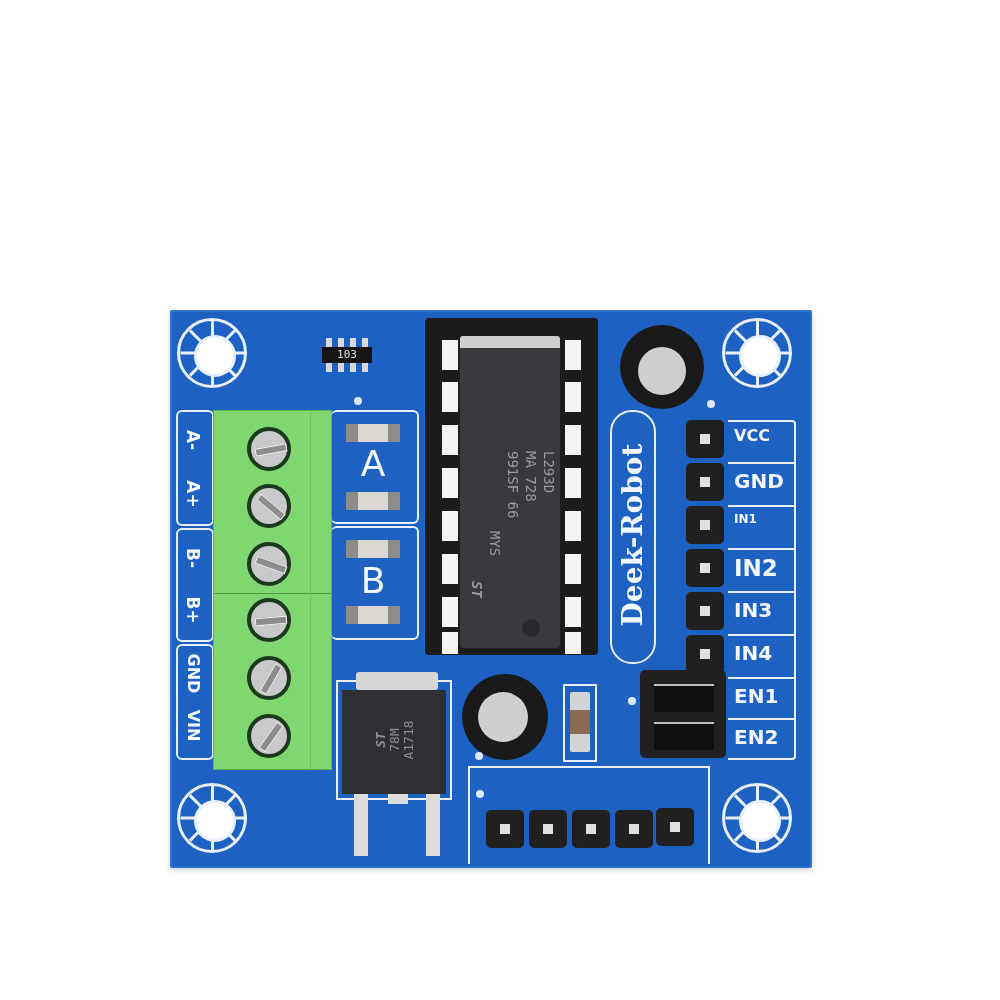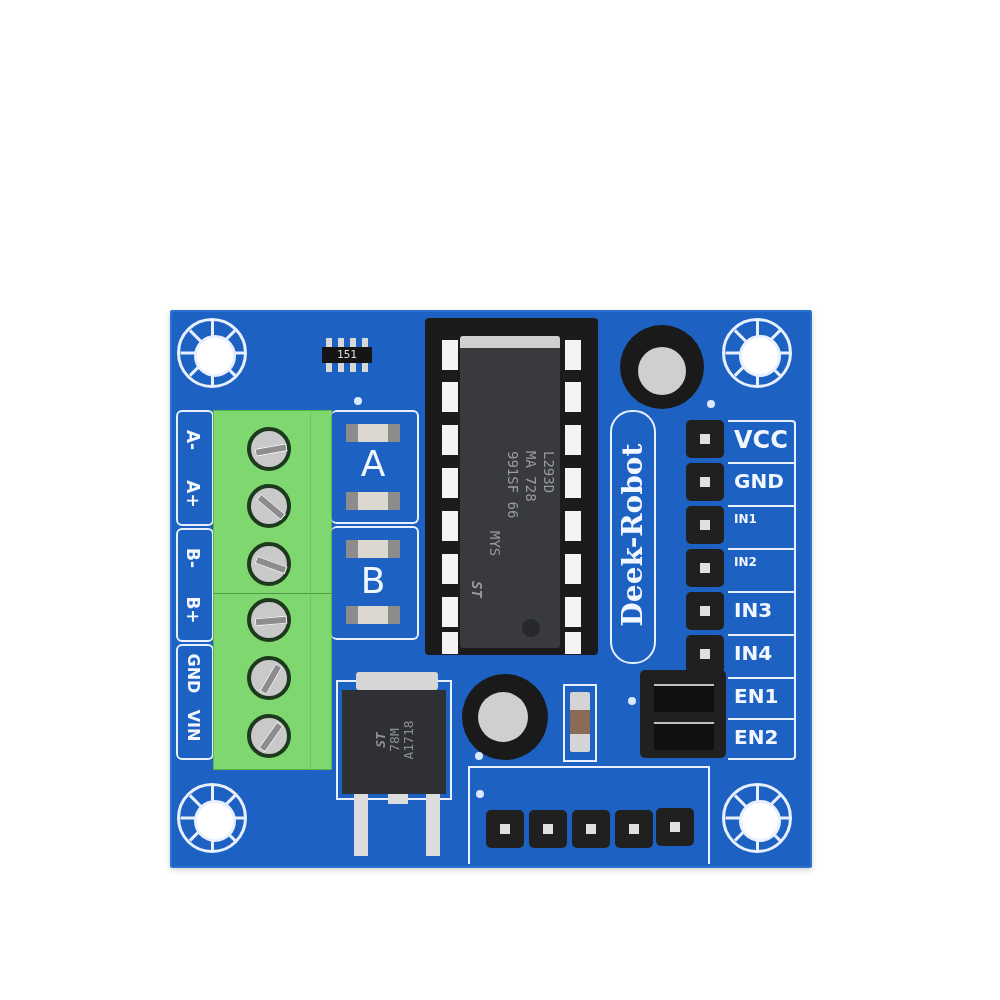--- a/index.html
+++ b/index.html
@@ -58,21 +58,21 @@
     <div class="spoke" style="transform:rotate(90deg)"></div>
     <div class="spoke" style="transform:rotate(135deg)"></div>
     <div class="inner"></div>
 </div>
 
 <div class="abs" style="left:322px;top:338px;width:50px;height:34px;">
   <div class="abs" style="left:4px;top:0;width:6px;height:34px;background:#d8d8d8;"></div>
   <div class="abs" style="left:16px;top:0;width:6px;height:34px;background:#d8d8d8;"></div>
   <div class="abs" style="left:28px;top:0;width:6px;height:34px;background:#d8d8d8;"></div>
   <div class="abs" style="left:40px;top:0;width:6px;height:34px;background:#d8d8d8;"></div>
-  <div class="abs" style="left:0;top:9px;width:50px;height:16px;background:#151515;color:#ddd;font-size:11px;text-align:center;line-height:16px;font-family:'DejaVu Sans Mono',monospace;">151</div>
+  <div class="abs" style="left:0;top:9px;width:50px;height:16px;background:#151515;color:#ddd;font-size:11px;text-align:center;line-height:16px;font-family:'DejaVu Sans Mono',monospace;">103</div>
 </div>
 <div class="abs via" style="left:354px;top:397px;"></div>
 
 <div class="abs silk" style="left:176px;top:410px;width:34px;height:112px;border-radius:6px;"></div>
 <div class="abs silk" style="left:176px;top:528px;width:34px;height:110px;border-radius:6px;"></div>
 <div class="abs silk" style="left:176px;top:644px;width:34px;height:112px;border-radius:6px;"></div>
 
 <div class="abs txt" style="left:168px;top:430px;width:50px;transform:rotate(90deg);font-size:17px;text-align:center;">A-</div>
 <div class="abs txt" style="left:168px;top:484px;width:50px;transform:rotate(90deg);font-size:17px;text-align:center;">A+</div>
 <div class="abs txt" style="left:168px;top:548px;width:50px;transform:rotate(90deg);font-size:17px;text-align:center;">B-</div>
@@ -181,24 +181,24 @@
   </div>
 <div class="abs header-pin" style="left:686px;top:635px;">
     <div class="tip"></div>
   </div>
 
 <div class="abs" style="left:640px;top:670px;width:86px;height:88px;background:#202020;border-radius:5px;"></div>
 <div class="abs" style="left:654px;top:684px;width:60px;height:26px;background:#111;border-top:2px solid #bfbfbf;"></div>
 <div class="abs" style="left:654px;top:722px;width:60px;height:26px;background:#111;border-top:2px solid #bfbfbf;"></div>
 
 <div class="abs silk" style="left:728px;top:420px;width:66px;height:336px;border-left:none;border-radius:0 4px 4px 0;"></div>
-<div class="abs txt" style="left:734px;top:426px;font-size:24px;">VCC</div>
+<div class="abs txt" style="left:734px;top:426px;font-size:16px;">VCC</div>
 <div class="abs txt" style="left:734px;top:469px;font-size:20px;">GND</div>
 <div class="abs txt" style="left:734px;top:512px;font-size:12px;">IN1</div>
-<div class="abs txt" style="left:734px;top:555px;font-size:12px;">IN2</div>
+<div class="abs txt" style="left:734px;top:555px;font-size:23px;">IN2</div>
 <div class="abs txt" style="left:734px;top:598px;font-size:20px;">IN3</div>
 <div class="abs txt" style="left:734px;top:641px;font-size:20px;">IN4</div>
 <div class="abs txt" style="left:734px;top:684px;font-size:20px;">EN1</div>
 <div class="abs txt" style="left:734px;top:725px;font-size:20px;">EN2</div>
 <div class="abs" style="left:728px;top:462px;width:66px;height:2px;background:#e8f0ff;"></div>
 <div class="abs" style="left:728px;top:505px;width:66px;height:2px;background:#e8f0ff;"></div>
 <div class="abs" style="left:728px;top:548px;width:66px;height:2px;background:#e8f0ff;"></div>
 <div class="abs" style="left:728px;top:591px;width:66px;height:2px;background:#e8f0ff;"></div>
 <div class="abs" style="left:728px;top:634px;width:66px;height:2px;background:#e8f0ff;"></div>
 <div class="abs" style="left:728px;top:677px;width:66px;height:2px;background:#e8f0ff;"></div>

